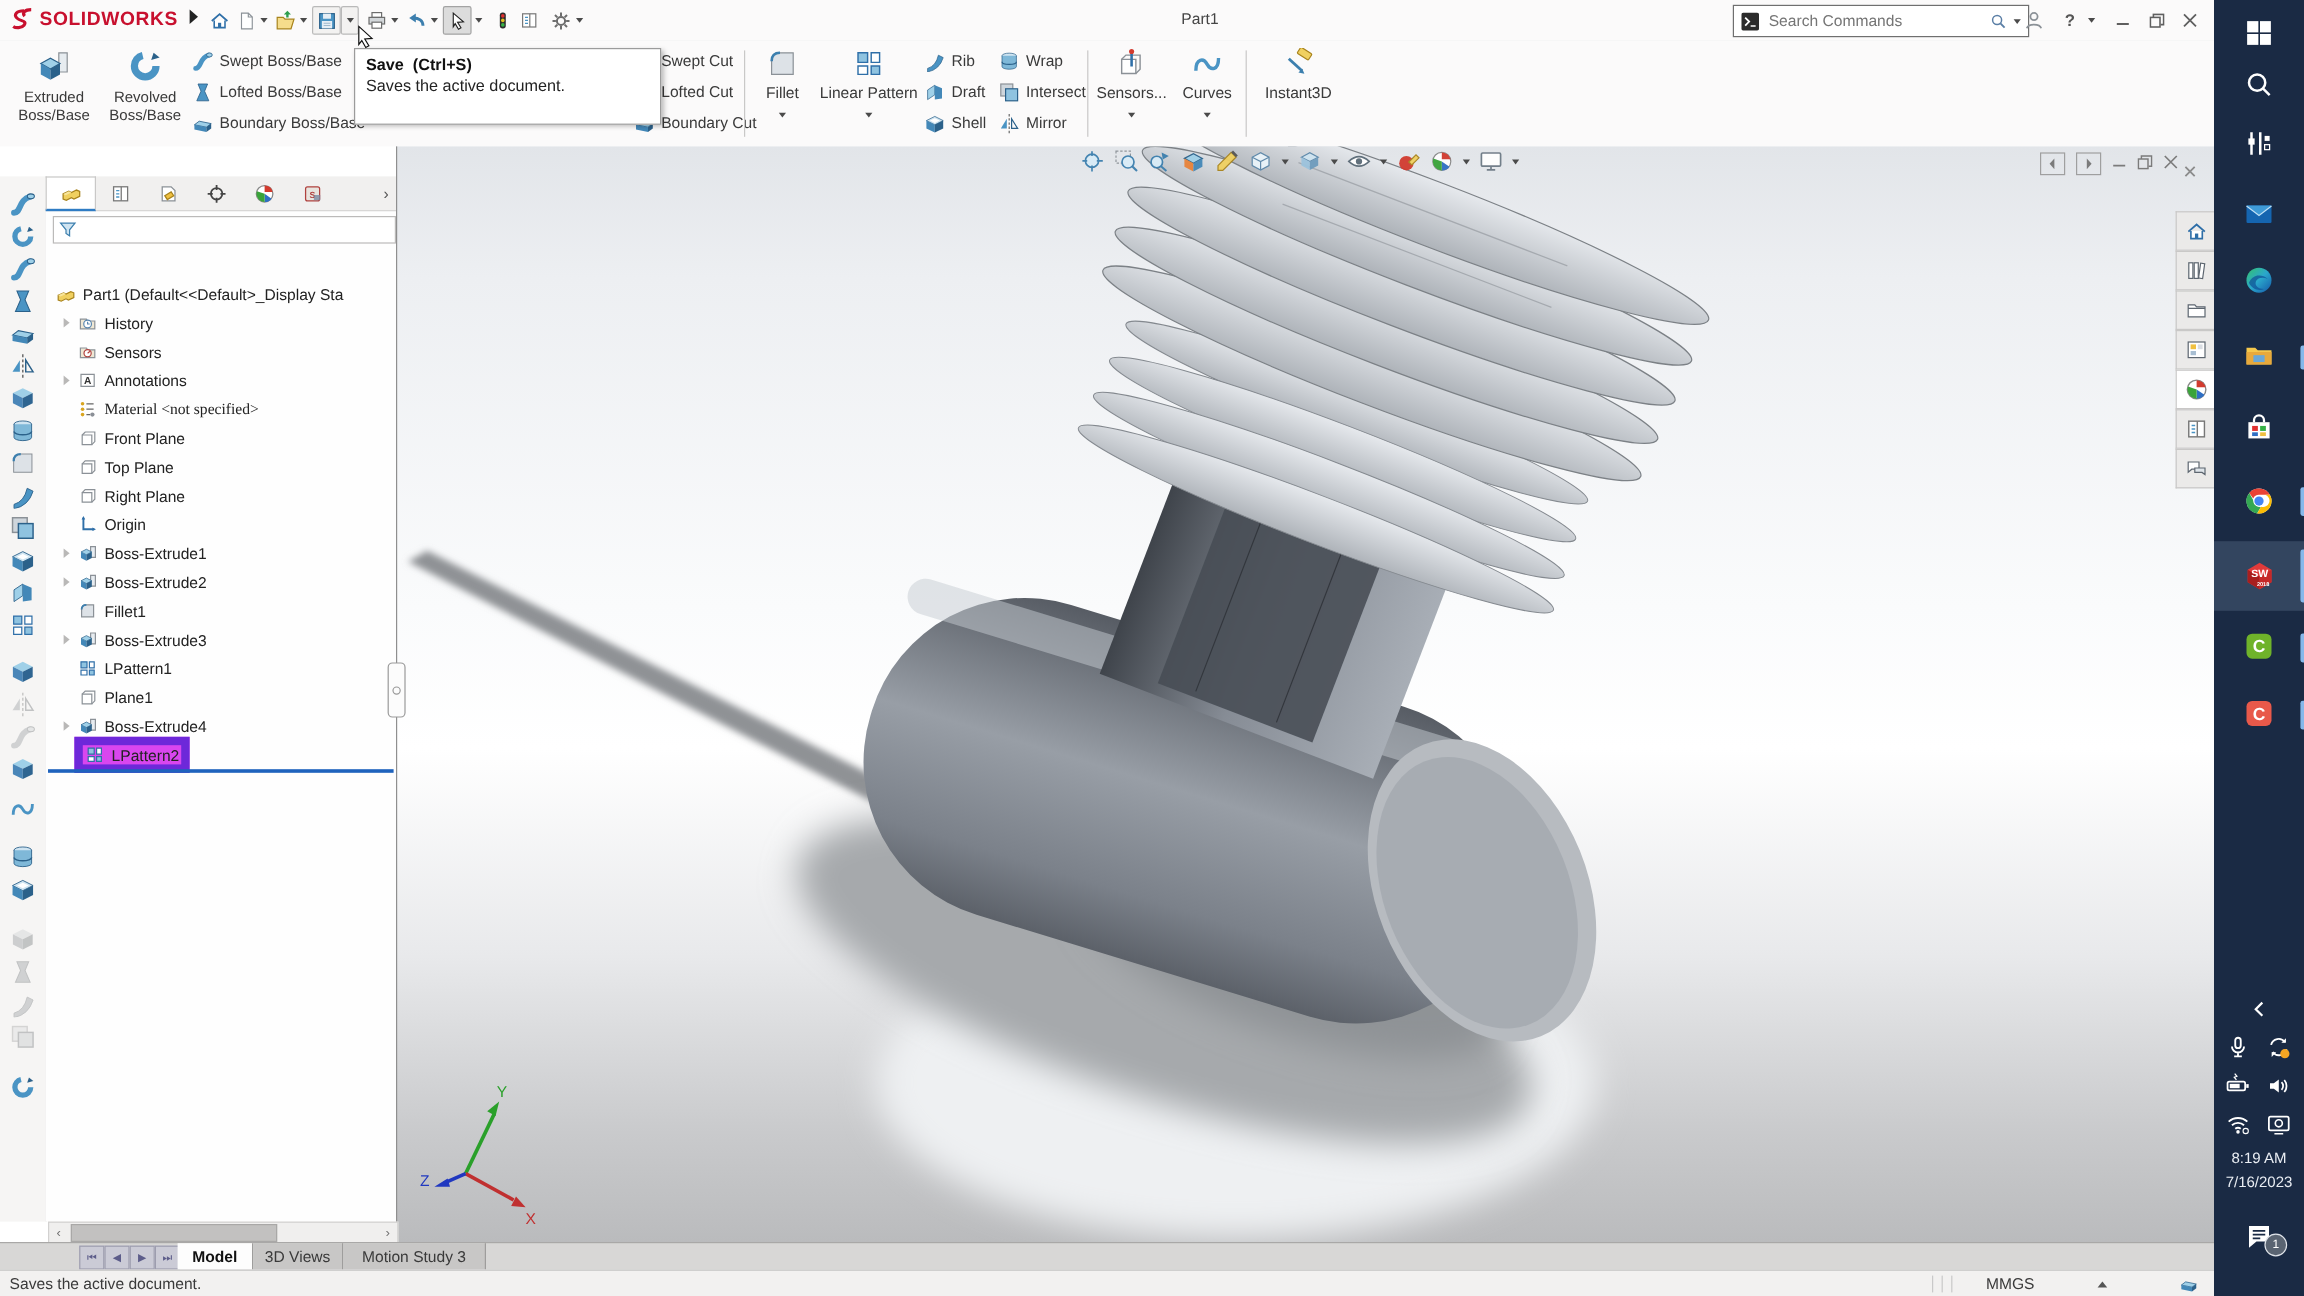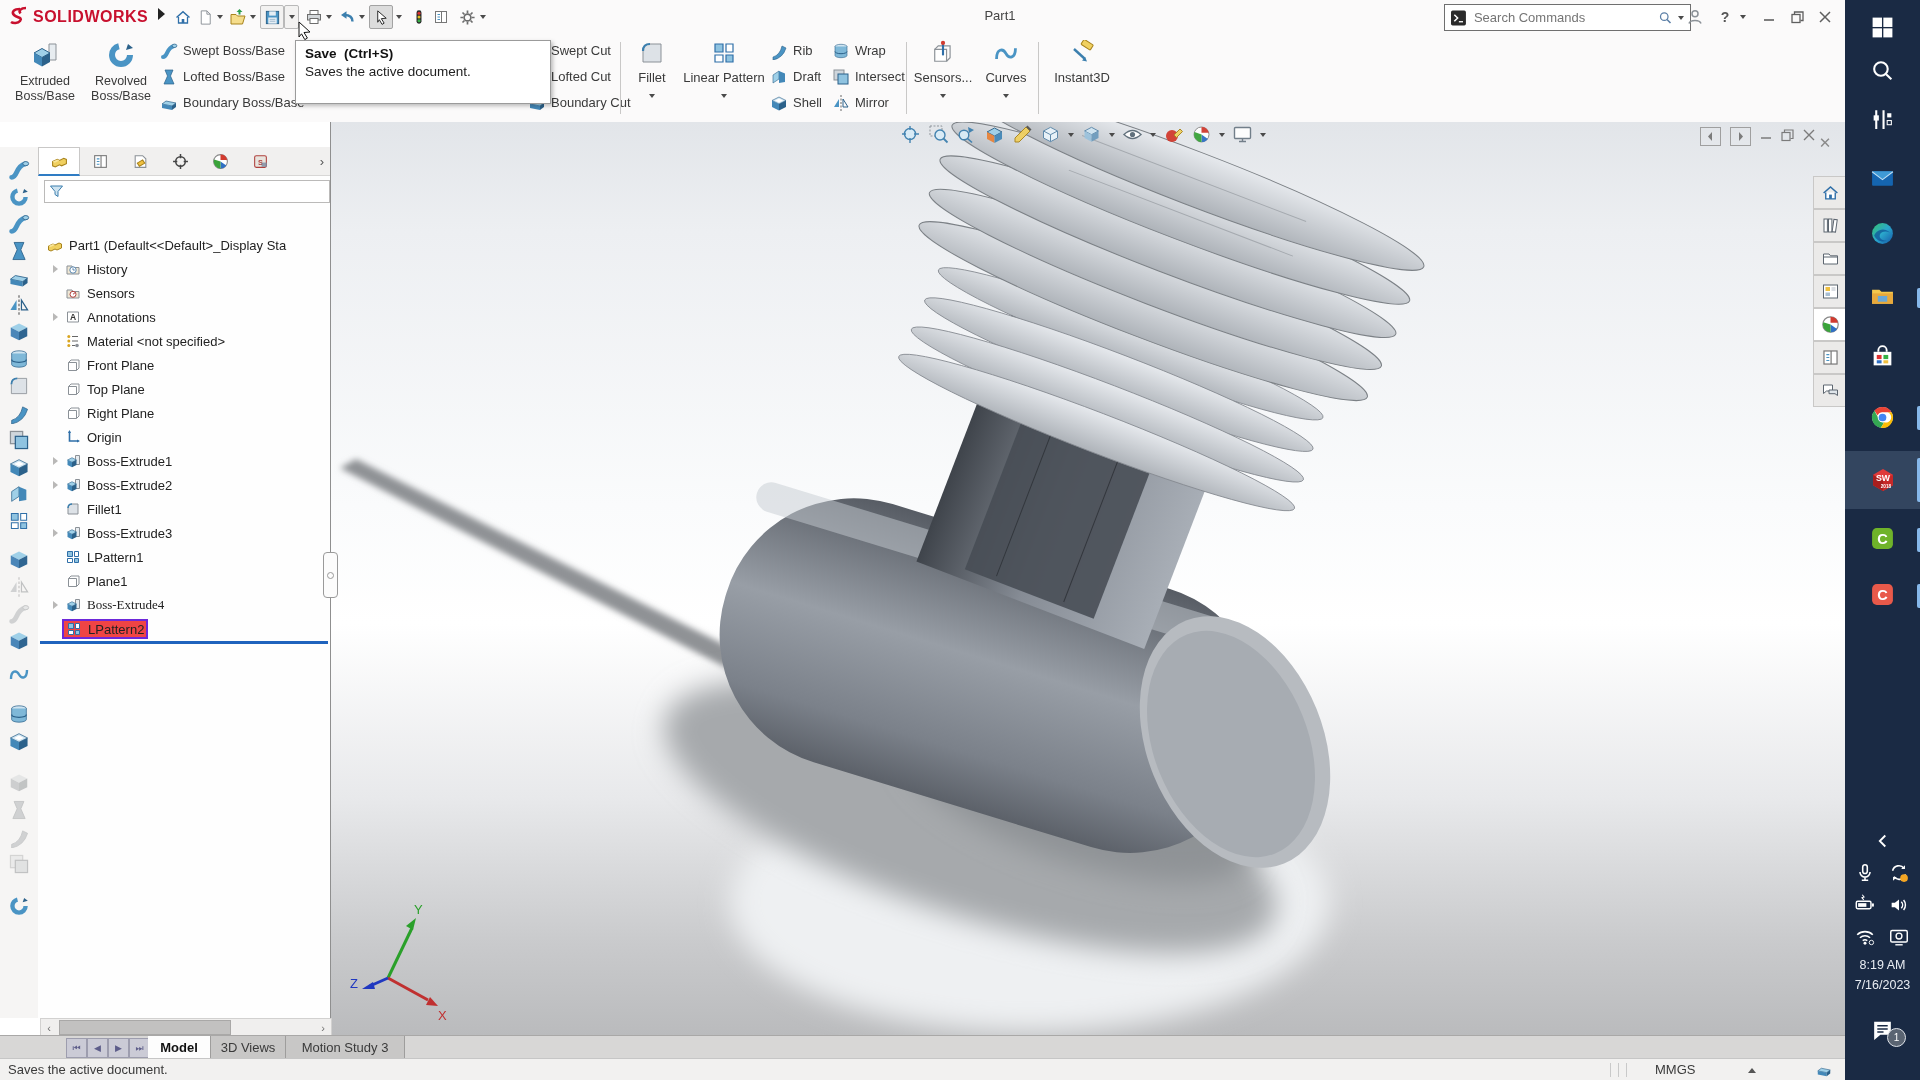--- a/index.html
+++ b/index.html
@@ -54,21 +54,21 @@
   .fmtab{width:40px;height:26px;display:flex;align-items:center;justify-content:center;}
   .fmtab.active{background:#fff;border:1px solid #c9c8c7;border-bottom:2px solid #2f7cc4;}
   .fmtab svg{width:17px;height:17px;}
   .fmchev{margin-left:auto;margin-right:6px;color:#555;font-size:13px;}
   .filterrow{left:44px;top:180px;width:280px;height:21px;border:1px solid #bbbab9;background:#fff;display:flex;align-items:center;padding-left:4px;z-index:7;}
   .trow{height:24px;display:flex;align-items:center;z-index:7;color:#222;}
   .trow .exp{width:14px;display:flex;align-items:center;justify-content:center;}
   .trow .exp .tri{width:0;height:0;border-top:4px solid transparent;border-bottom:4px solid transparent;border-left:5px solid #b9b8b7;}
   .rowin{display:flex;align-items:center;gap:6px;padding:1px 3px;}
   .rowin svg{width:16px;height:16px;flex:0 0 16px;}
-  .rowin.sel{background:#ef4444;border:2px solid #6d28d9;padding:0 2px;}
+  .rowin.sel{background:#d946ef;border:7px solid #6d28d9;padding:0 2px;}
   .rollback{left:40px;top:641px;width:288px;height:3px;background:#1f63bd;z-index:8;}
   .splitter{left:323px;top:552px;width:13px;height:44px;background:#fcfcfc;border:1px solid #9a9a9a;border-radius:4px;z-index:9;display:flex;align-items:center;justify-content:center;}
   .splitter i{width:5px;height:5px;border:1px solid #9a9a9a;border-radius:50%;}
   .pscroll{left:40px;top:1018px;width:290px;height:17px;background:#f0efee;border:1px solid #d2d1d0;display:flex;align-items:center;z-index:8;}
   .pscroll .arr{width:16px;height:15px;display:flex;align-items:center;justify-content:center;color:#707070;font-size:11px;}
   .pscroll .thumb{height:13px;width:170px;background:#c2c1c0;border:1px solid #a9a8a7;margin-left:2px;}
   .overflowchev{left:50px;top:1037px;color:#4a6fa5;font-size:11px;line-height:9px;z-index:9;text-align:center;}
   
   .viewport{left:330px;top:122px;width:1515px;height:913px;
     background:linear-gradient(180deg,#e2e5e9 0%,#edeff2 12%,#fafbfc 42%,#ffffff 55%,#e8e9eb 74%,#c9cacc 90%,#babbbd 100%);}
@@ -1051,21 +1051,21 @@
       <span class="exp">
         <span class="tri"></span>
       </span>
       <span class="rowin">
         <svg>
           <use href="#s-ann"></use>
         </svg>
         <span>Annotations</span>
       </span>
     </div>
-  <div class="ab trow" style="left:48px;top:329px;">
+  <div class="ab trow" style="left:48px;top:329px;font-family:Liberation Serif, serif;">
       <span class="exp"></span>
       <span class="rowin">
         <svg>
           <use href="#s-mat"></use>
         </svg>
         <span>Material &lt;not specified&gt;</span>
       </span>
     </div>
   <div class="ab trow" style="left:48px;top:353px;">
       <span class="exp"></span>
@@ -1156,21 +1156,21 @@
     </div>
   <div class="ab trow" style="left:48px;top:569px;">
       <span class="exp"></span>
       <span class="rowin">
         <svg>
           <use href="#s-plane"></use>
         </svg>
         <span>Plane1</span>
       </span>
     </div>
-  <div class="ab trow" style="left:48px;top:593px;font-family:Liberation Serif, serif;">
+  <div class="ab trow" style="left:48px;top:593px;">
       <span class="exp">
         <span class="tri"></span>
       </span>
       <span class="rowin">
         <svg>
           <use href="#s-boss"></use>
         </svg>
         <span>Boss-Extrude4</span>
       </span>
     </div>

